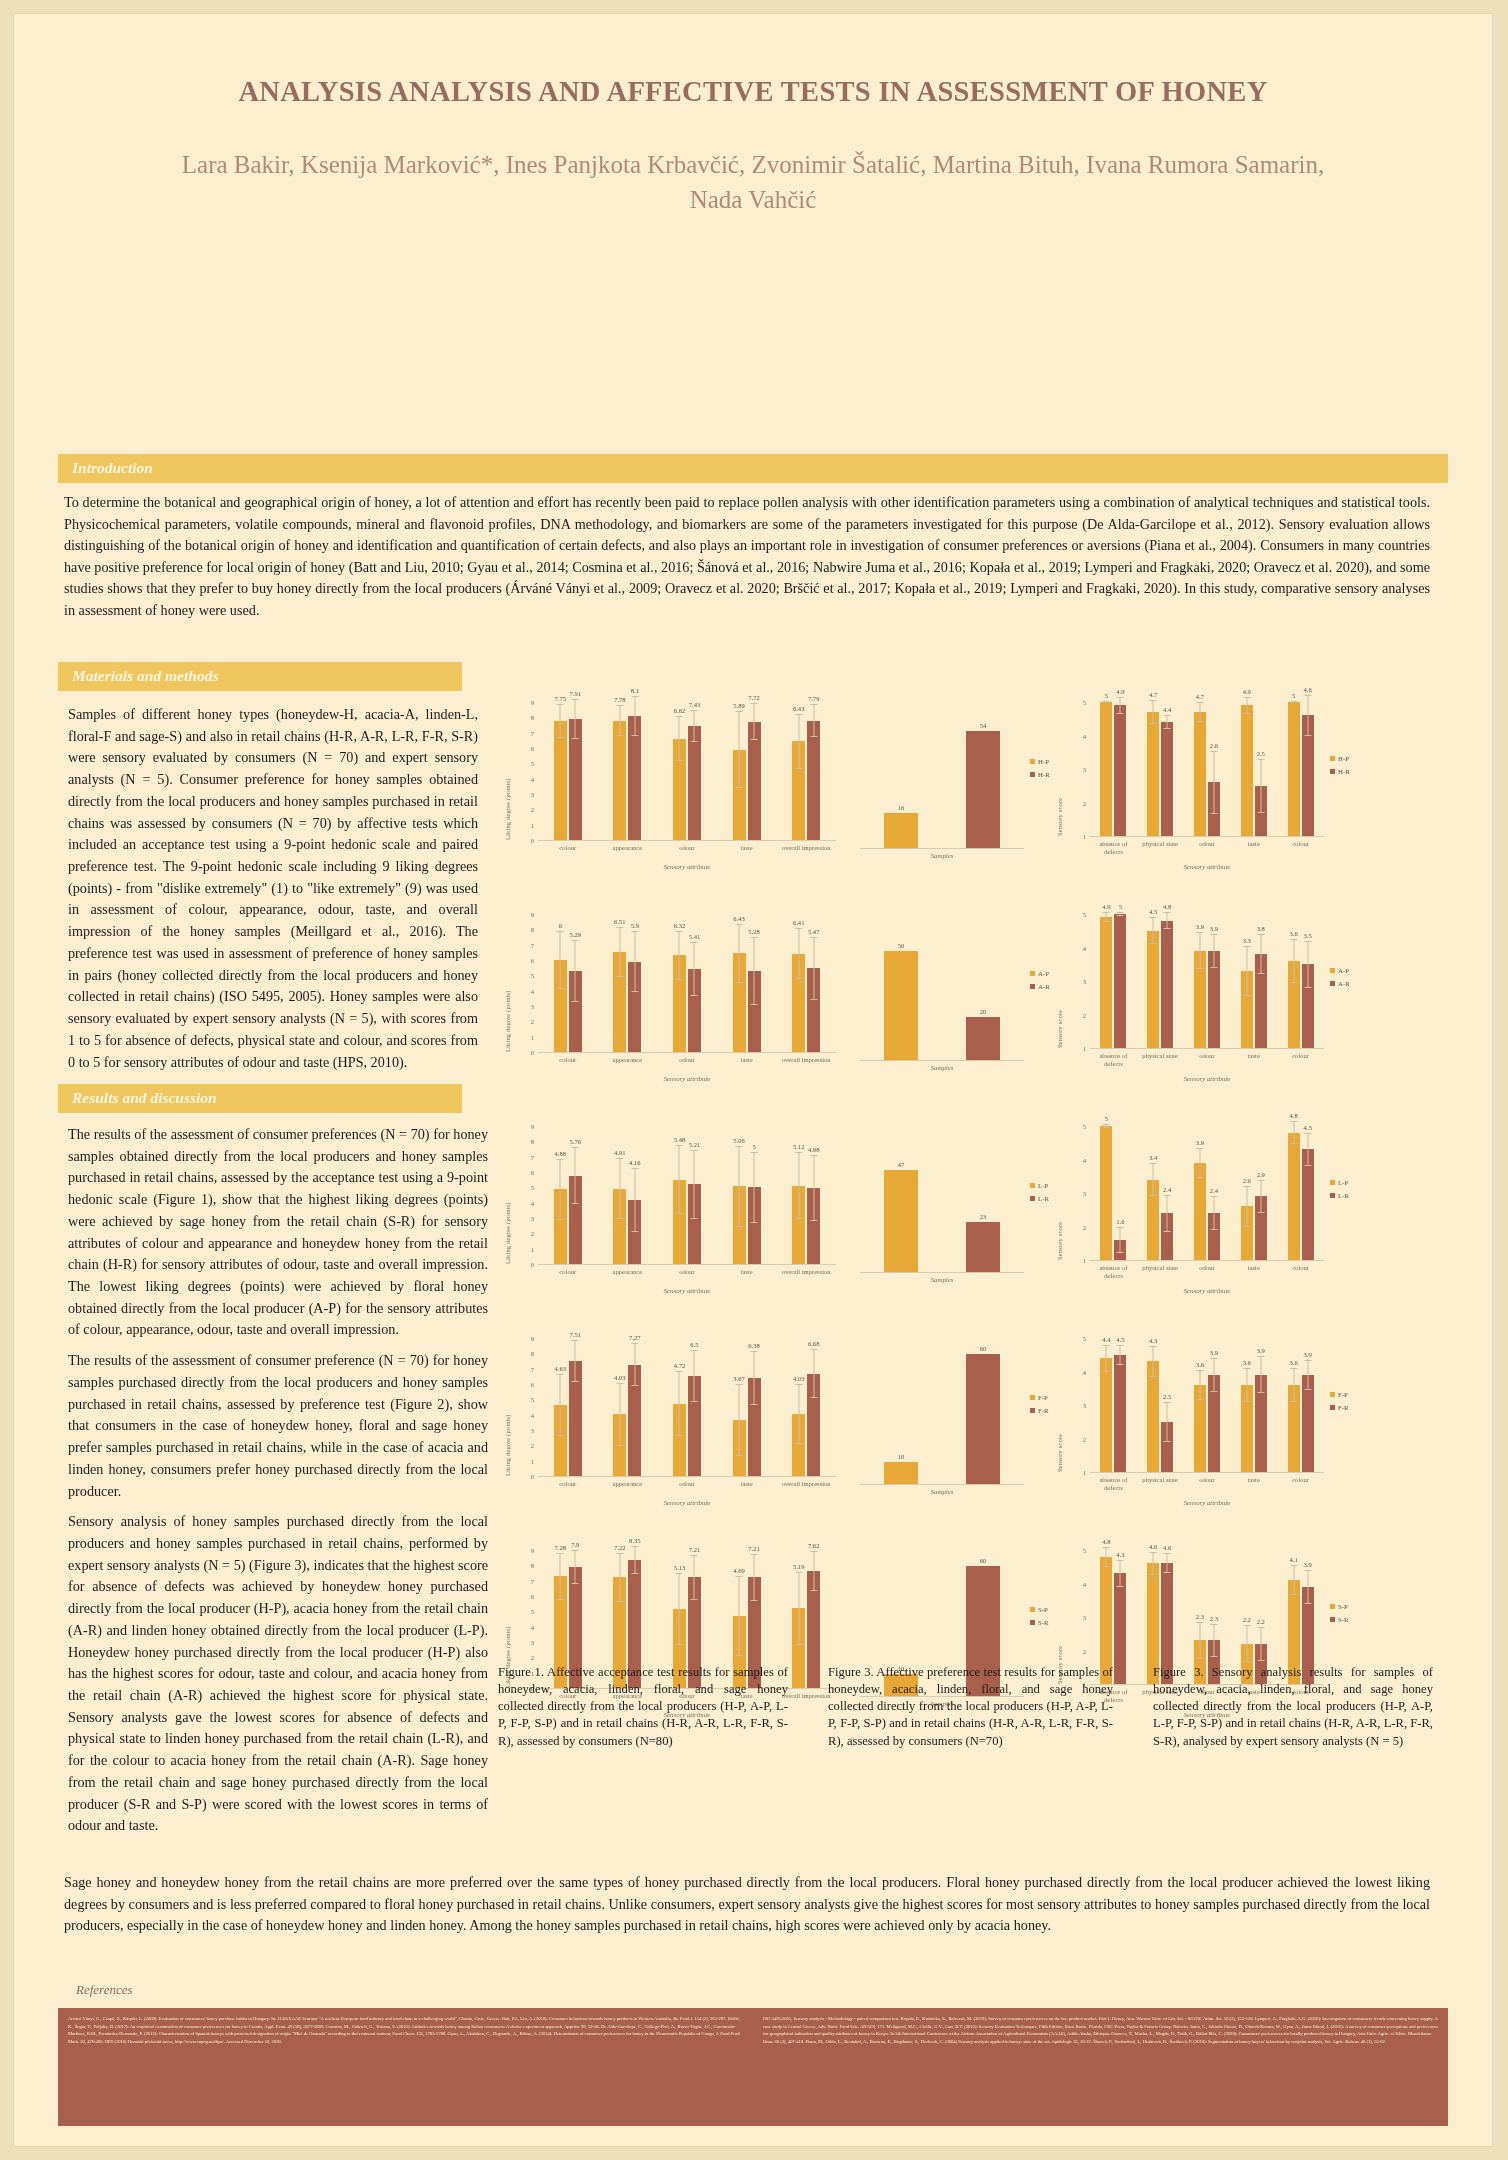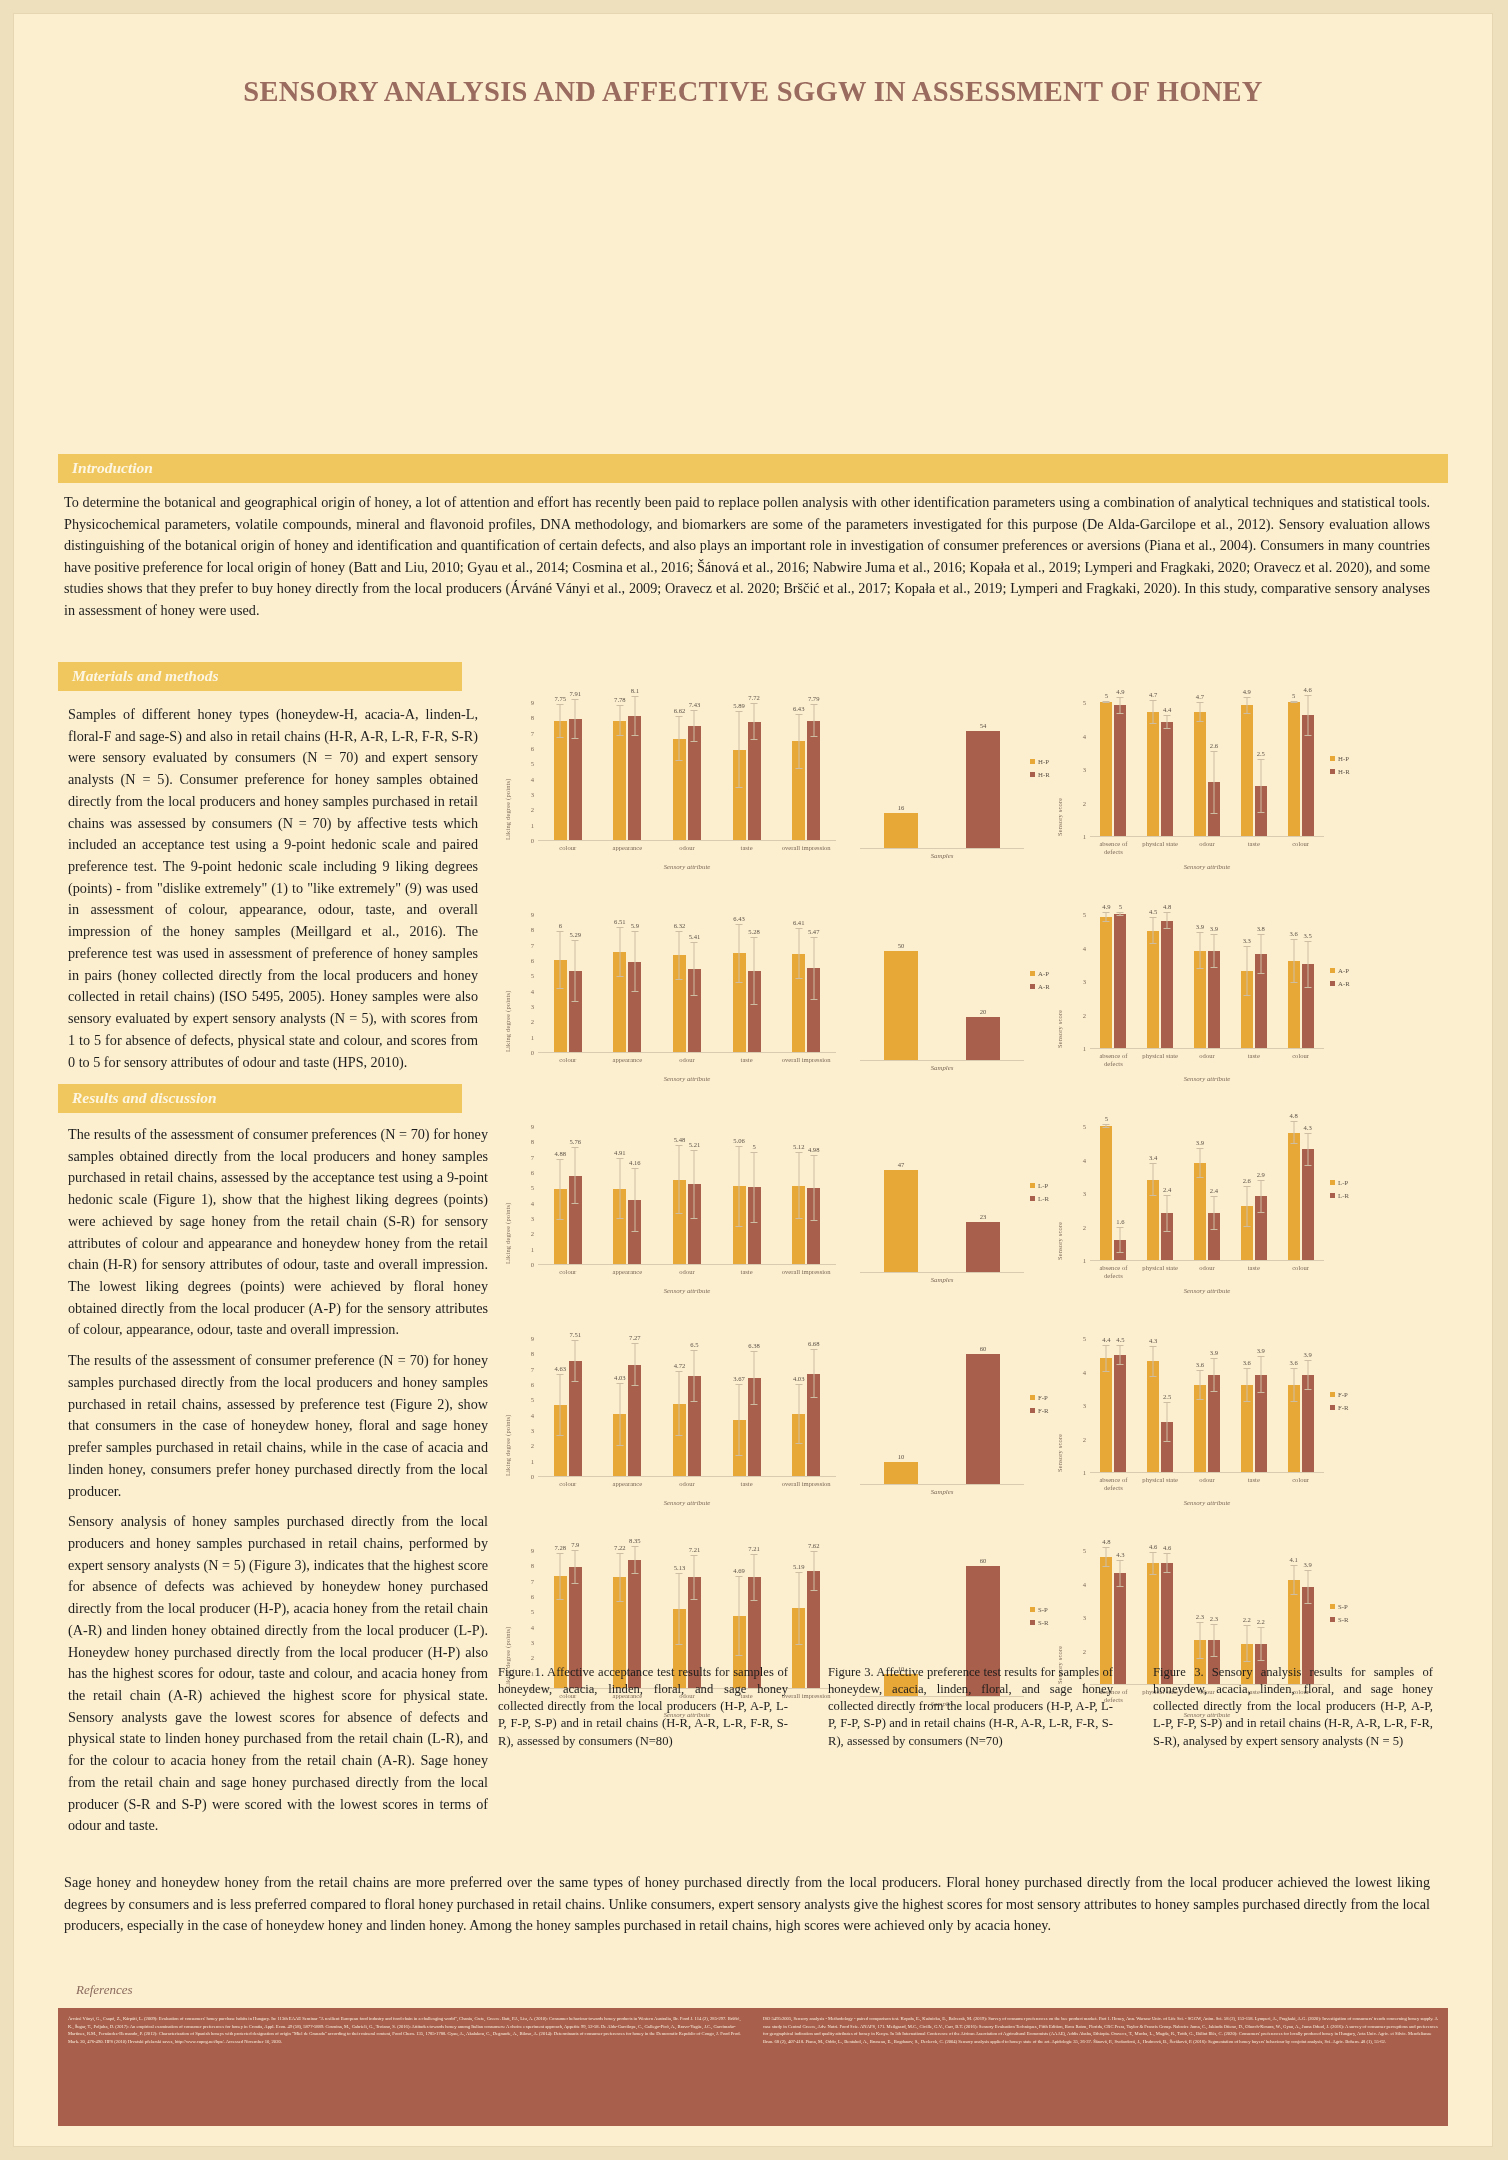--- a/index.html
+++ b/index.html
@@ -122,21 +122,22 @@
     position:absolute;left:44px;top:1994px;width:1390px;height:118px;
     background:#a85f4b;color:#fdf3e0;display:flex;
   }
   .refcol{font-size:4.6px;line-height:1.66;padding:7px 10px;width:50%;}
 </style>
 </head>
 <body>
 
 <div class="poster">
 
-  <div class="title">SENSORY ANALYSIS AND AFFECTIVE SGGW IN ASSESSMENT OF HONEY</div>
+  <div class="title">ANALYSIS ANALYSIS AND AFFECTIVE TESTS IN ASSESSMENT OF HONEY</div>
+  <div class="authors">Lara Bakir, Ksenija Marković*, Ines Panjkota Krbavčić, Zvonimir Šatalić, Martina Bituh, Ivana Rumora Samarin, Nada Vahčić</div>
 
   <div class="bar bar-intro">Introduction</div>
   <div class="intro-body">To determine the botanical and geographical origin of honey, a lot of attention and effort has recently been paid to replace pollen analysis with other identification parameters using a combination of analytical techniques and statistical tools. Physicochemical parameters, volatile compounds, mineral and flavonoid profiles, DNA methodology, and biomarkers are some of the parameters investigated for this purpose (De Alda-Garcilope et al., 2012). Sensory evaluation allows distinguishing of the botanical origin of honey and identification and quantification of certain defects, and also plays an important role in investigation of consumer preferences or aversions (Piana et al., 2004). Consumers in many countries have positive preference for local origin of honey (Batt and Liu, 2010; Gyau et al., 2014; Cosmina et al., 2016; Šánová et al., 2016; Nabwire Juma et al., 2016; Kopała et al., 2019; Lymperi and Fragkaki, 2020; Oravecz et al. 2020), and some studies shows that they prefer to buy honey directly from the local producers (Árváné Ványi et al., 2009; Oravecz et al. 2020; Brščić et al., 2017; Kopała et al., 2019; Lymperi and Fragkaki, 2020). In this study, comparative sensory analyses in assessment of honey were used.</div>
 
   <div class="bar bar-mm">Materials and methods</div>
   <div class="mm-body">Samples of different honey types (honeydew-H, acacia-A, linden-L, floral-F and sage-S) and also in retail chains (H-R, A-R, L-R, F-R, S-R) were sensory evaluated by consumers (N = 70) and expert sensory analysts (N = 5). Consumer preference for honey samples obtained directly from the local producers and honey samples purchased in retail chains was assessed by consumers (N = 70) by affective tests which included an acceptance test using a 9-point hedonic scale and paired preference test. The 9-point hedonic scale including 9 liking degrees (points) - from "dislike extremely" (1) to "like extremely" (9) was used in assessment of colour, appearance, odour, taste, and overall impression of the honey samples (Meillgard et al., 2016). The preference test was used in assessment of preference of honey samples in pairs (honey collected directly from the local producers and honey collected in retail chains) (ISO 5495, 2005). Honey samples were also sensory evaluated by expert sensory analysts (N = 5), with scores from 1 to 5 for absence of defects, physical state and colour, and scores from 0 to 5 for sensory attributes of odour and taste (HPS, 2010).</div>
 
   <div class="bar bar-rd">Results and discussion</div>
   <div class="rd-body">
     <p>The results of the assessment of consumer preferences (N = 70) for honey samples obtained directly from the local producers and honey samples purchased in retail chains, assessed by the acceptance test using a 9-point hedonic scale (Figure 1), show that the highest liking degrees (points) were achieved by sage honey from the retail chain (S-R) for sensory attributes of colour and appearance and honeydew honey from the retail chain (H-R) for sensory attributes of odour, taste and overall impression. The lowest liking degrees (points) were achieved by floral honey obtained directly from the local producer (A-P) for the sensory attributes of colour, appearance, odour, taste and overall impression.</p>

